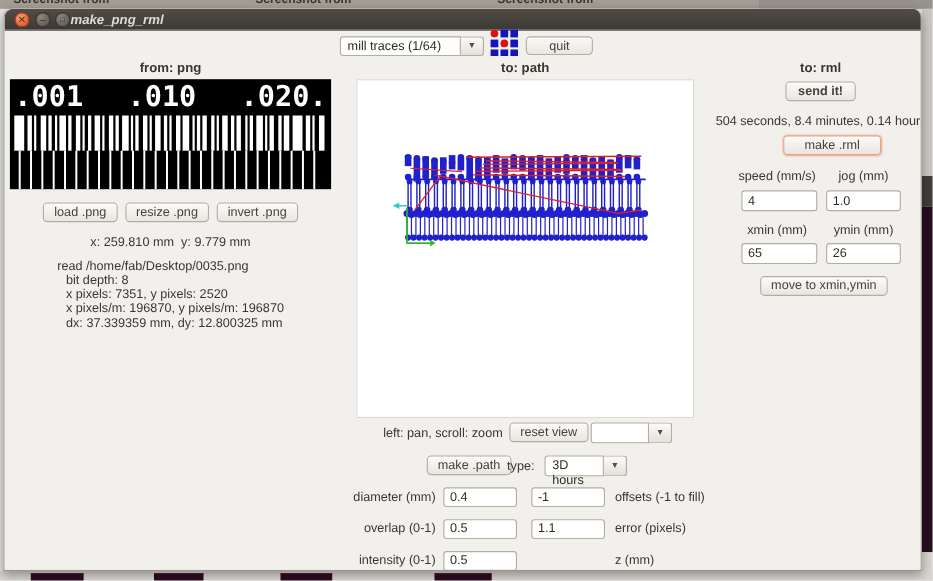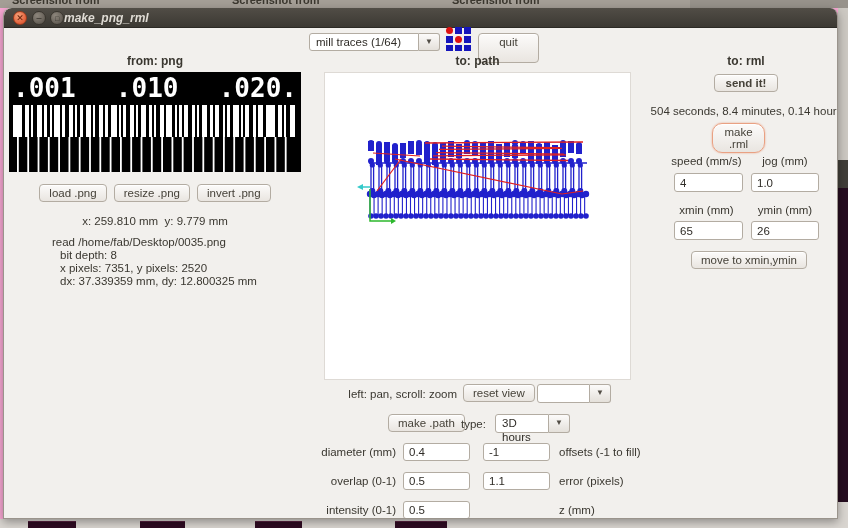--- a/index.html
+++ b/index.html
@@ -1,18 +1,18 @@
 <!DOCTYPE html>
 <html><head>
 <meta charset="utf-8">
 <style>
   * { margin:0; padding:0; box-sizing:border-box; }
   html,body { width:848px; height:528px; overflow:hidden; }
   body { font-family:"Liberation Sans", sans-serif; }
-  #screen { position:relative; width:848px; height:528px; background:#f9a8d4; overflow:hidden; }
+  #screen { position:relative; width:848px; height:528px; background:#e5e5e5; overflow:hidden; }
   .abs { position:absolute; }
 
   
   .top-strip { left:0; top:0; width:848px; height:8px; background:#a49e96; overflow:hidden; }
   .top-strip .bgtxt { position:absolute; top:-6px; font-size:11px; font-weight:bold; color:#3b372f; white-space:nowrap; }
   .top-strip .seg { position:absolute; top:0; height:8px; }
   .right-strip-a { left:838px; top:8px;   width:10px; height:152px; background:#ccc8c2; }
   .right-strip-b { left:838px; top:160px; width:10px; height:28px;  background:#413e39; }
   .right-strip-c { left:838px; top:188px; width:10px; height:314px; background:#260d20; }
   .right-strip-d { left:838px; top:502px; width:10px; height:26px;  background:#d9d5d0; }
@@ -100,21 +100,21 @@
         <circle cx="4.5" cy="4.5" r="3.5" fill="#dd1111"></circle>
         <rect x="10" y="1" width="7" height="7" fill="#1515bb"></rect>
         <rect x="19" y="1" width="7" height="7" fill="#1515bb"></rect>
         <rect x="1" y="10" width="7" height="7" fill="#1515bb"></rect>
         <circle cx="13.5" cy="13.5" r="3.5" fill="#dd1111"></circle>
         <rect x="19" y="10" width="7" height="7" fill="#1515bb"></rect>
         <rect x="1" y="19" width="7" height="7" fill="#1515bb"></rect>
         <rect x="10" y="19" width="7" height="7" fill="#1515bb"></rect>
         <rect x="19" y="19" width="7" height="7" fill="#1515bb"></rect>
       </svg>
-    <div class="abs btn" style="left:474px; top:25px; width:61px; height:30px;">quit</div>
+    <div class="abs btn" style="left:474px; top:25px; width:61px; height:17px;">quit</div>
 
     <div class="abs hdr" style="left:5px;   top:46px; width:292px;">from: png</div>
     <div class="abs hdr" style="left:677px; top:46px; width:130px;">to: rml</div>
     <div class="abs hdr" style="left:320px; top:46px; width:307px;">to: path</div>
 
     <div class="abs png-canvas">
       <svg id="png-bars" width="292" height="100" viewBox="0 0 292 100">
           <rect x="4" y="33" width="9" height="32" fill="#fff"></rect>
           <rect x="16" y="33" width="4" height="32" fill="#fff"></rect>
           <rect x="22" y="33" width="2" height="32" fill="#fff"></rect>
@@ -196,20 +196,21 @@
     <div class="abs" style="left:5px; top:176px; width:292px; display:flex; justify-content:center; gap:7px;">
       <span class="btn">load .png</span>
       <span class="btn">resize .png</span>
       <span class="btn">invert .png</span>
     </div>
     <div class="abs lbl pre" style="left:5px; top:207px; width:292px; text-align:center;">x: 259.810 mm  y: 9.779 mm</div>
     <div class="abs" style="left:48px; top:228px;">
       <div class="info-line">read /home/fab/Desktop/0035.png</div>
       <div class="info-line" style="padding-left:8px;">bit depth: 8</div>
       <div class="info-line" style="padding-left:8px;">x pixels: 7351, y pixels: 2520</div>
+      <div class="info-line" style="padding-left:8px;">x pixels/m: 196870, y pixels/m: 196870</div>
       <div class="info-line" style="padding-left:8px;">dx: 37.339359 mm, dy: 12.800325 mm</div>
     </div>
 
     <div class="abs path-canvas">
       <svg id="toolpath" width="305" height="306" viewBox="0 0 305 306">
           <rect x="43" y="68" width="6" height="10" fill="#2121cc"></rect>
           <circle cx="46" cy="70" r="3" fill="#2121cc"></circle>
           <circle cx="46" cy="88" r="3" fill="#2121cc"></circle>
           <rect x="51" y="71" width="6" height="21" fill="#2121cc"></rect>
           <circle cx="54" cy="71" r="3" fill="#2121cc"></circle>
@@ -591,21 +592,21 @@
     <input class="abs field" style="left: 479px; top: 464px; width: 67px; height: 18px;" value="1.1">
     <div class="abs lbl" style="left:555px; top:467px;">error (pixels)</div>
 
     <div class="abs lbl" style="left:300px; top:496px; width:92px; text-align:right;">intensity (0-1)</div>
     <input class="abs field" style="left: 399px; top: 493px; width: 67px; height: 18px;" value="0.5">
     <input class="abs field" style="left: 479px; top: 493px; width: 67px; height: 18px; margin-top: 20px;" value="-0.1">
     <div class="abs lbl" style="left:555px; top:496px;">z (mm)</div>
 
     <div class="abs btn bold" style="left:710px; top:66px; width:64px;">send it!</div>
     <div class="abs lbl" style="left:645px; top:97px; width:195px; text-align:center;">504 seconds, 8.4 minutes, 0.14 hours</div>
-    <div class="abs btn accent" style="left:708px; top:115px; width:53px;border-radius:10px;">make .rml</div>
+    <div class="abs btn accent" style="left:708px; top:115px; width:89px;">make .rml</div>
     <div class="abs lbl" style="left:660px; top:147px; width:85px; text-align:center;">speed (mm/s)</div>
     <div class="abs lbl" style="left:747px; top:147px; width:68px; text-align:center;">jog (mm)</div>
     <input class="abs field" style="left: 670px; top: 165px; width: 69px; height: 19px;" value="4">
     <input class="abs field" style="left: 747px; top: 165px; width: 68px; height: 19px;" value="1.0">
     <div class="abs lbl" style="left:660px; top:196px; width:85px; text-align:center;">xmin (mm)</div>
     <div class="abs lbl" style="left:747px; top:196px; width:68px; text-align:center;">ymin (mm)</div>
     <input class="abs field" style="left: 670px; top: 213px; width: 69px; height: 19px;" value="65">
     <input class="abs field" style="left: 747px; top: 213px; width: 68px; height: 19px;" value="26">
     <div class="abs btn" style="left:687px; top:243px;">move to xmin,ymin</div>
   </div>

